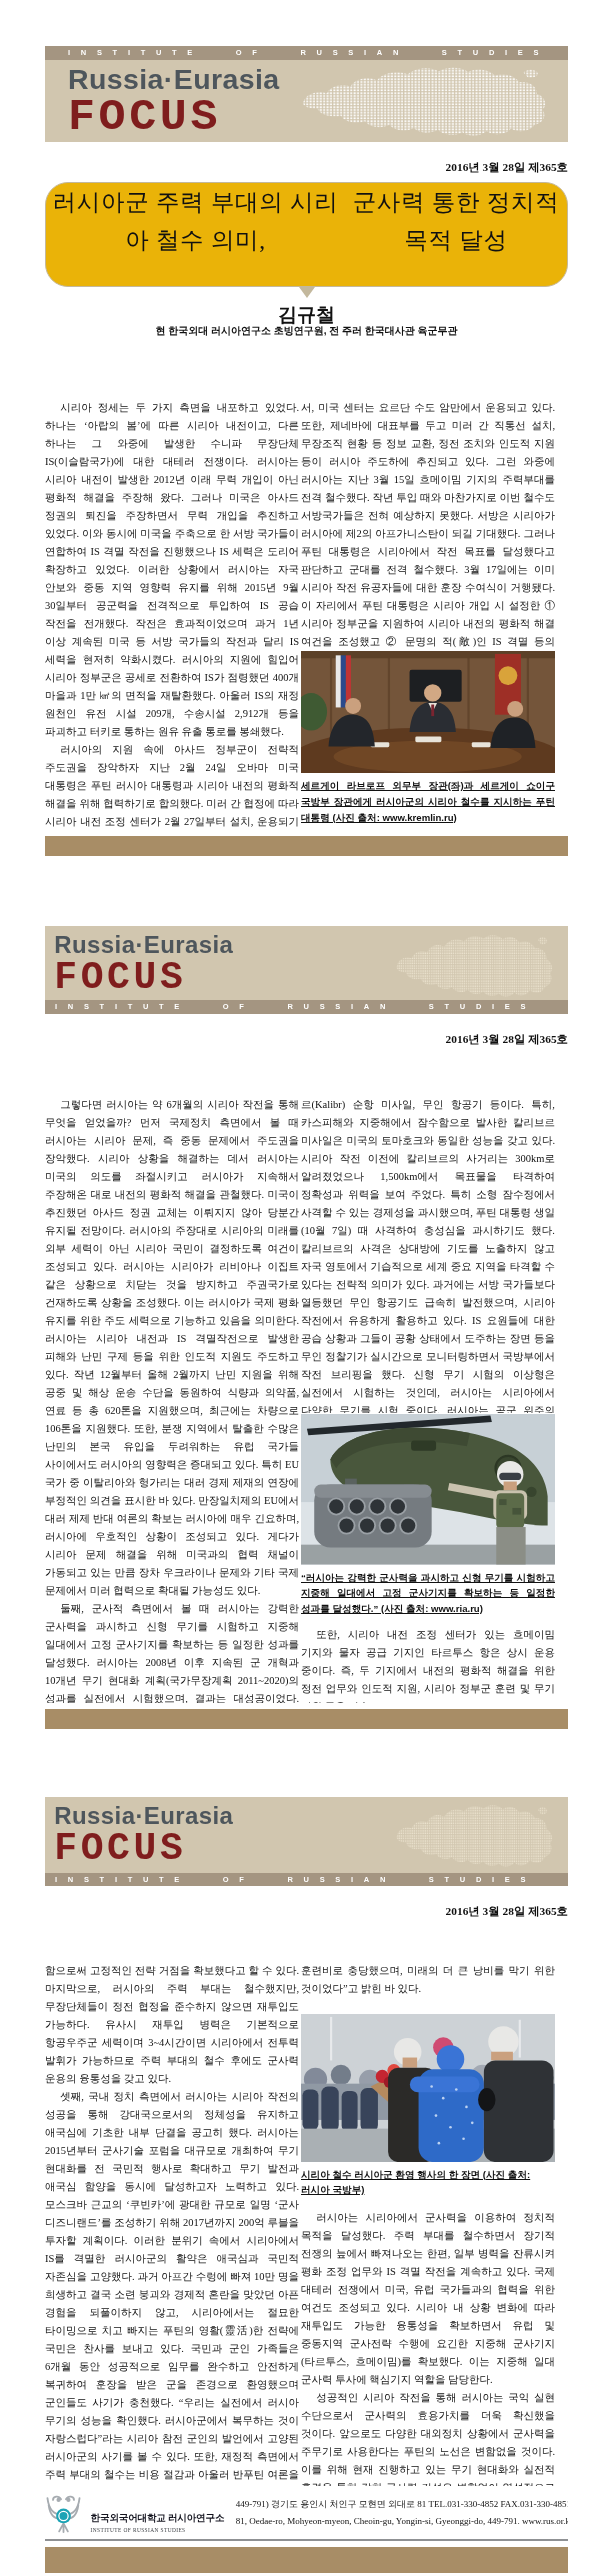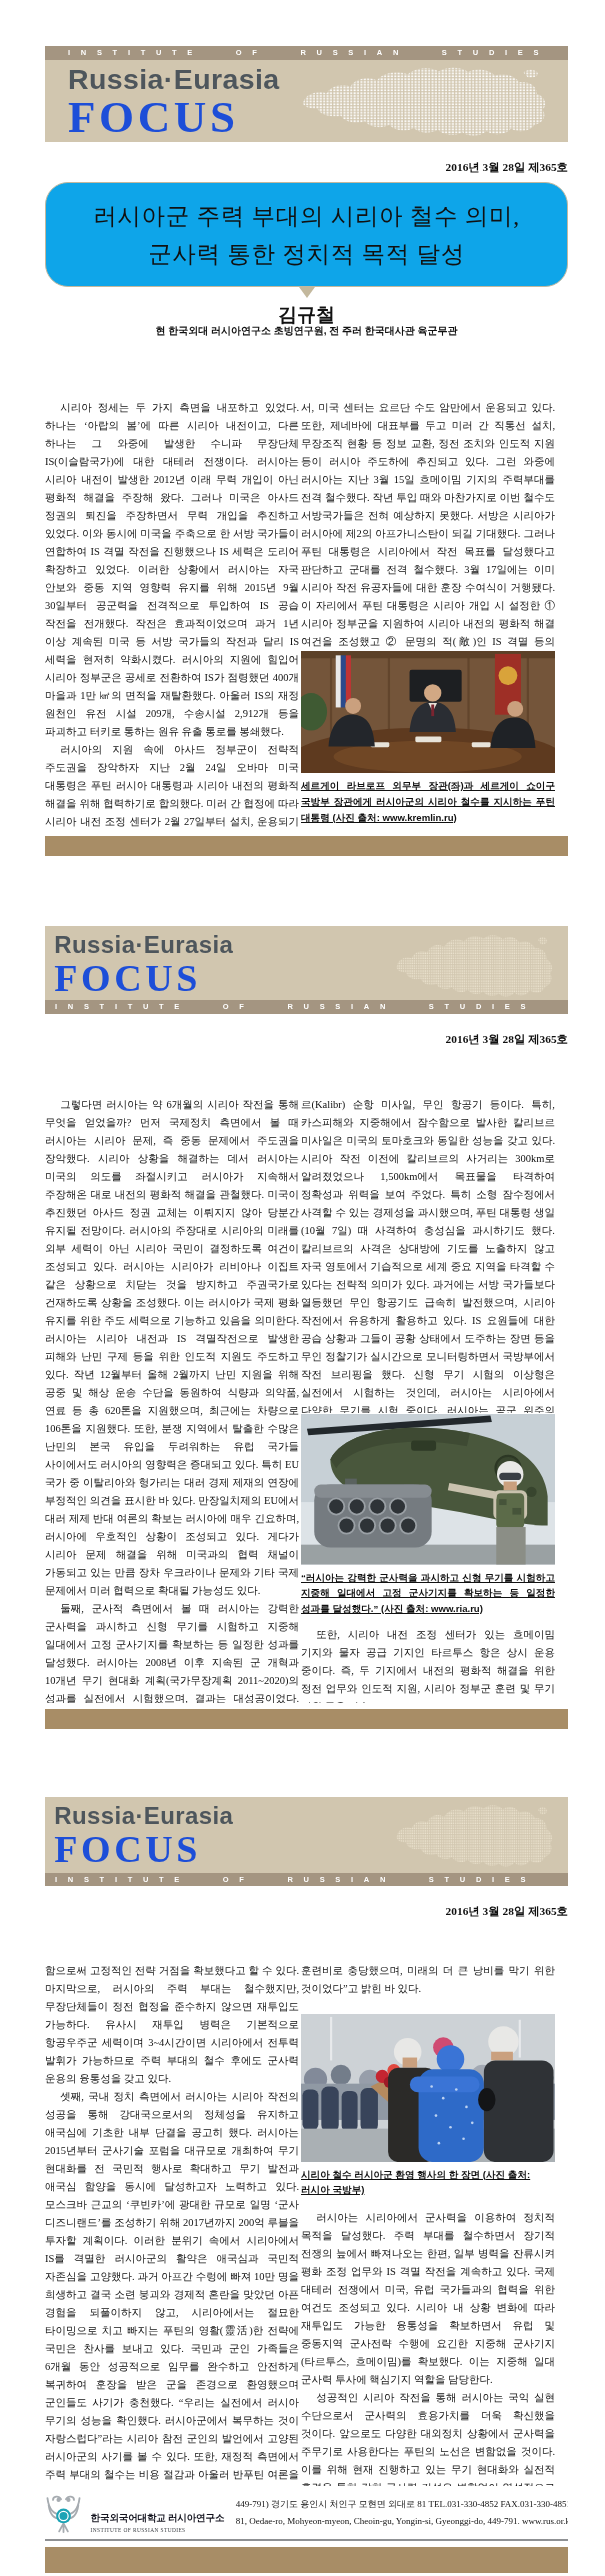--- a/index.html
+++ b/index.html
@@ -27,37 +27,37 @@
   .banner.h2{height:74px;}
   .banner.h3{height:76px;}
   .logo-block{position:absolute;left:23px;top:5.7px;line-height:1;}
   .banner.h2 .logo-block,.banner.h3 .logo-block{left:9.3px;top:7.1px;}
   .logo-top{
     font-family:"Liberation Sans","DejaVu Sans",sans-serif;font-weight:700;
     color:#4e565c;font-size:28.5px;letter-spacing:0.4px;
   }
   .banner.h2 .logo-top,.banner.h3 .logo-top{font-size:24px;}
   .logo-main{
-    font-family:Liberation Serif, serif;font-weight:700;
-    color:#1d4ed8;font-size:45px;letter-spacing:3.6px;margin-top:1.4px;
+    font-family:Liberation Mono, monospace;font-weight:700;
+    color:#7f1d1d;font-size:45px;letter-spacing:3.6px;margin-top:1.4px;
   }
   .banner.h2 .logo-main,.banner.h3 .logo-main{font-size:38px;margin-top:2.1px;}
   .map-svg{position:absolute;top:4.3px;right:4.3px;height:73px;}
   .map-lg{width:265px;}
   .map-sm{width:170px;height:66px;top:5.7px;}
   .date-line{
     text-align:right;font-weight:700;font-size:11.4px;margin-top:18px;height:14.3px;
     font-family:"Liberation Serif","DejaVu Serif",serif;
   }
 
   
   .title-box{
     margin-top:8.6px;border:1.4px solid #c3b89d;border-radius:23px;height:103px;
-    display:flex;flex-direction:column;justify-content:center;text-align:center;
-    position:relative;background:#0ea5e9;
+    display:flex;justify-content:center;text-align:center;
+    position:relative;background:#eab308;
   }
   .title-line{font-size:23.5px;line-height:1.62;letter-spacing:0.7px;font-weight:500;}
   .title-tail{
     position:absolute;bottom:-11.4px;left:50%;transform:translateX(-50%);
     width:0;height:0;border-left:8.6px solid transparent;border-right:8.6px solid transparent;
     border-top:11.4px solid #c3b89d;
   }
   .author-name{
     text-align:center;margin-top:14.3px;font-weight:700;font-size:19px;height:15.7px;
     font-family:"Liberation Sans","DejaVu Sans",sans-serif;

